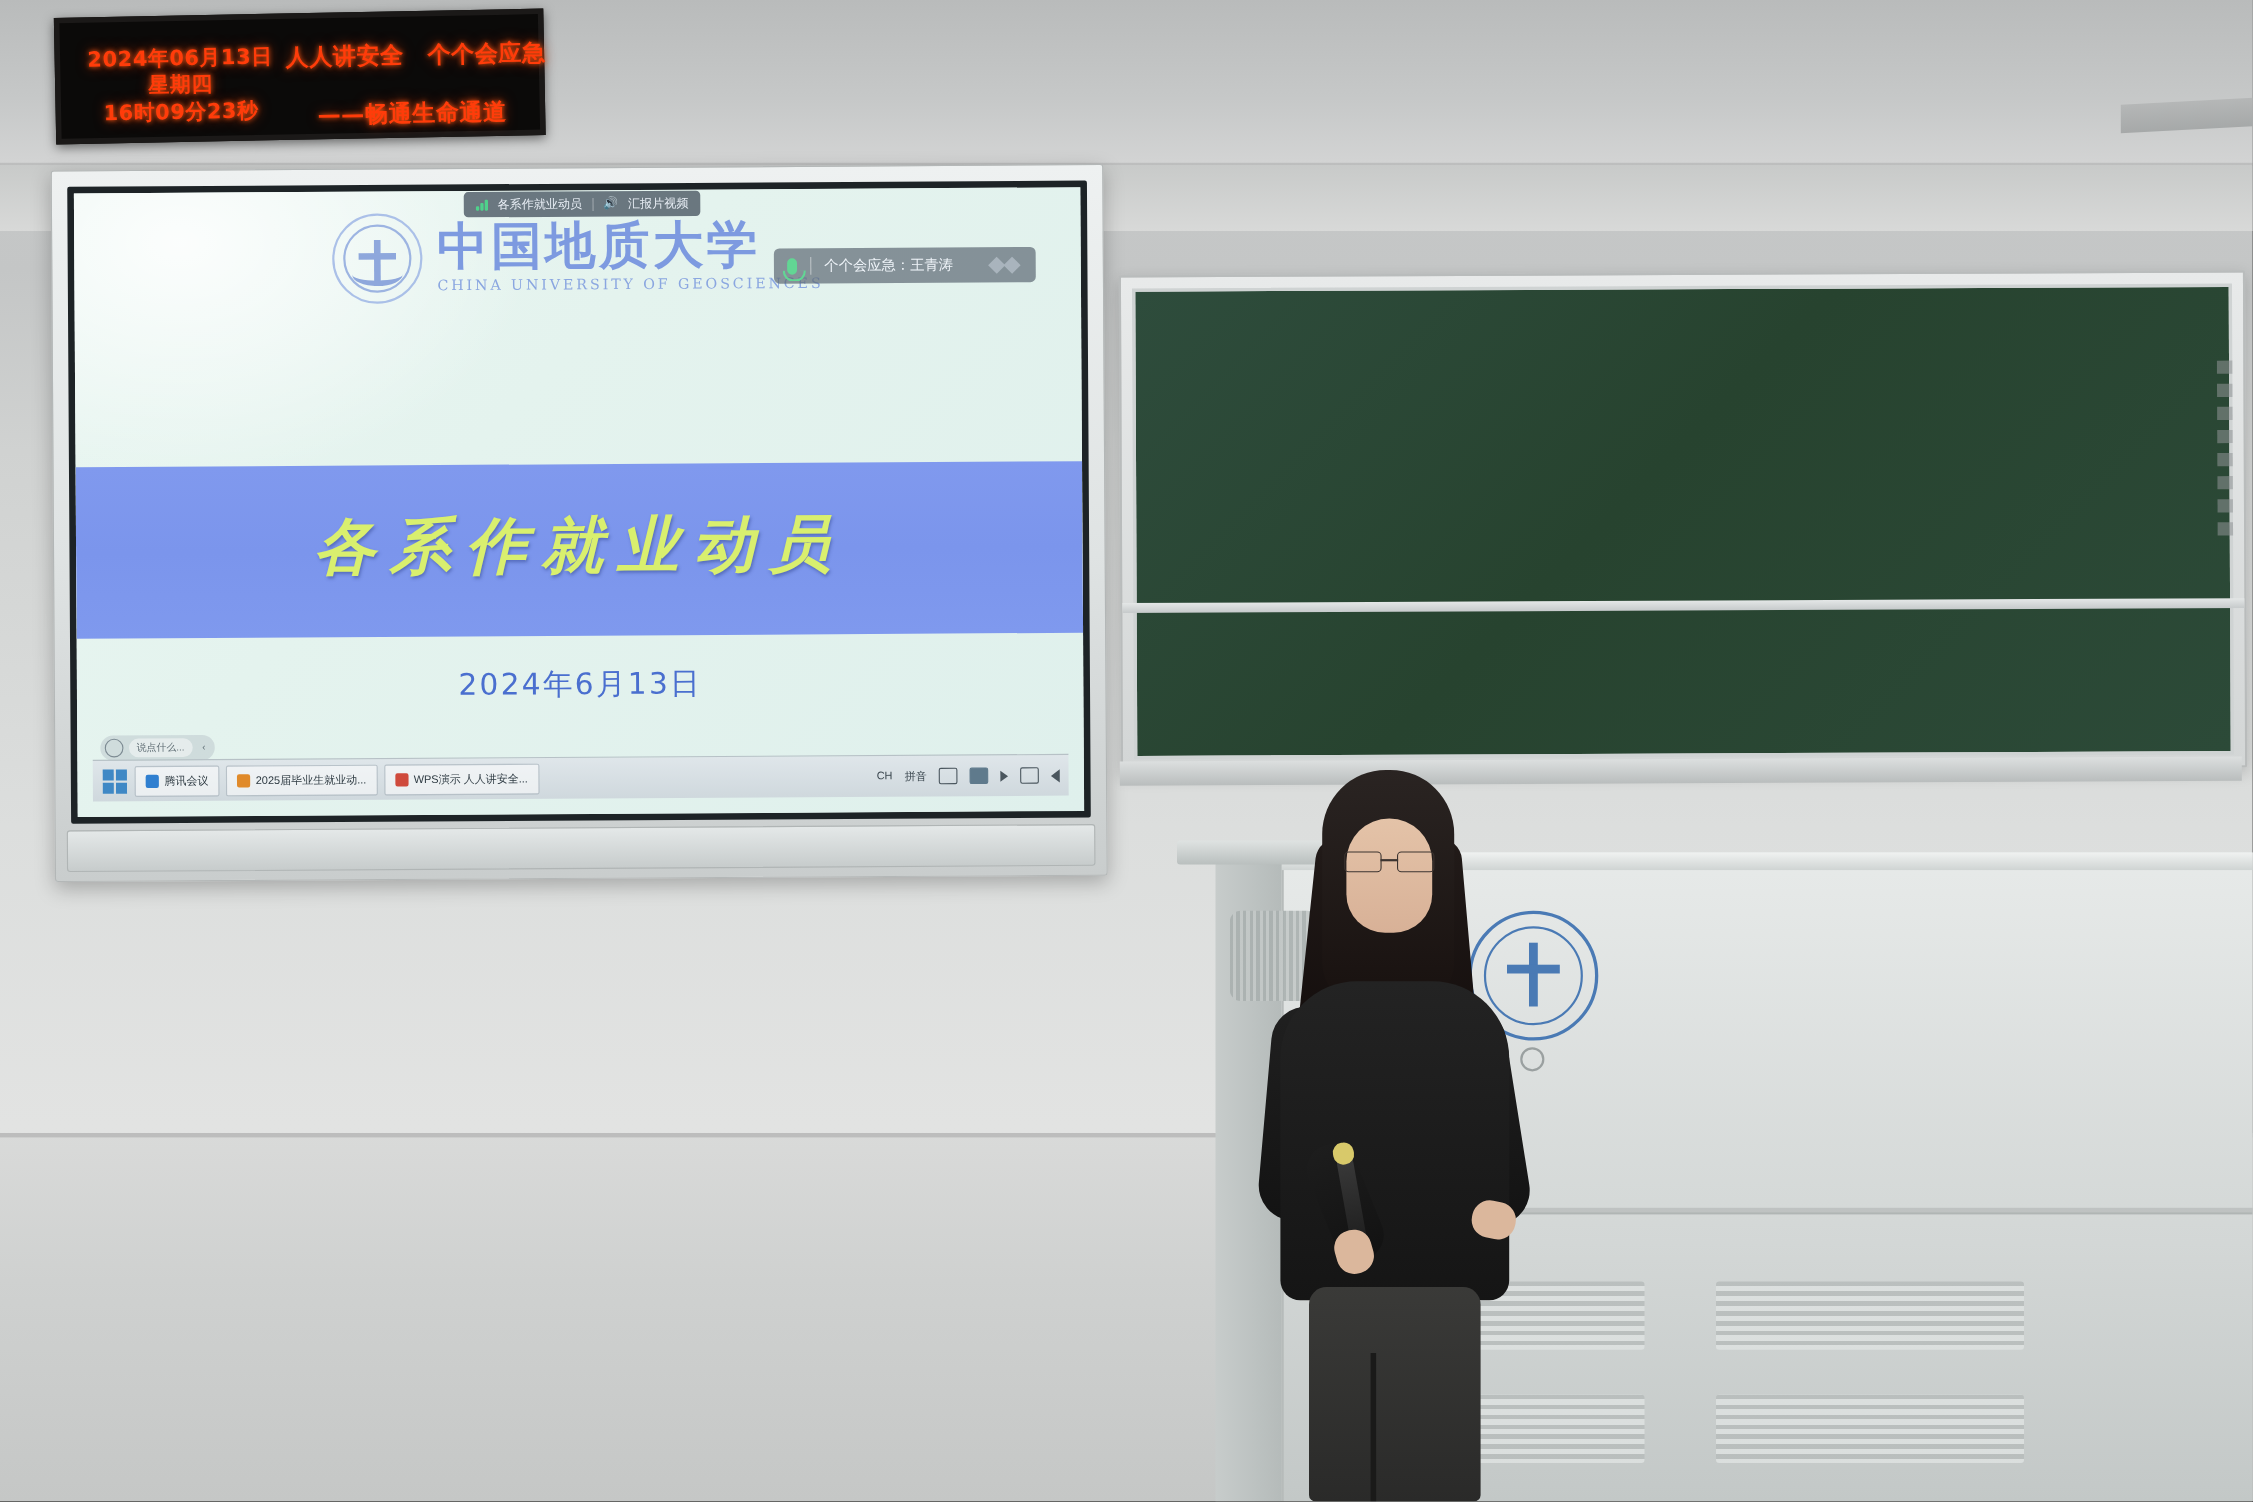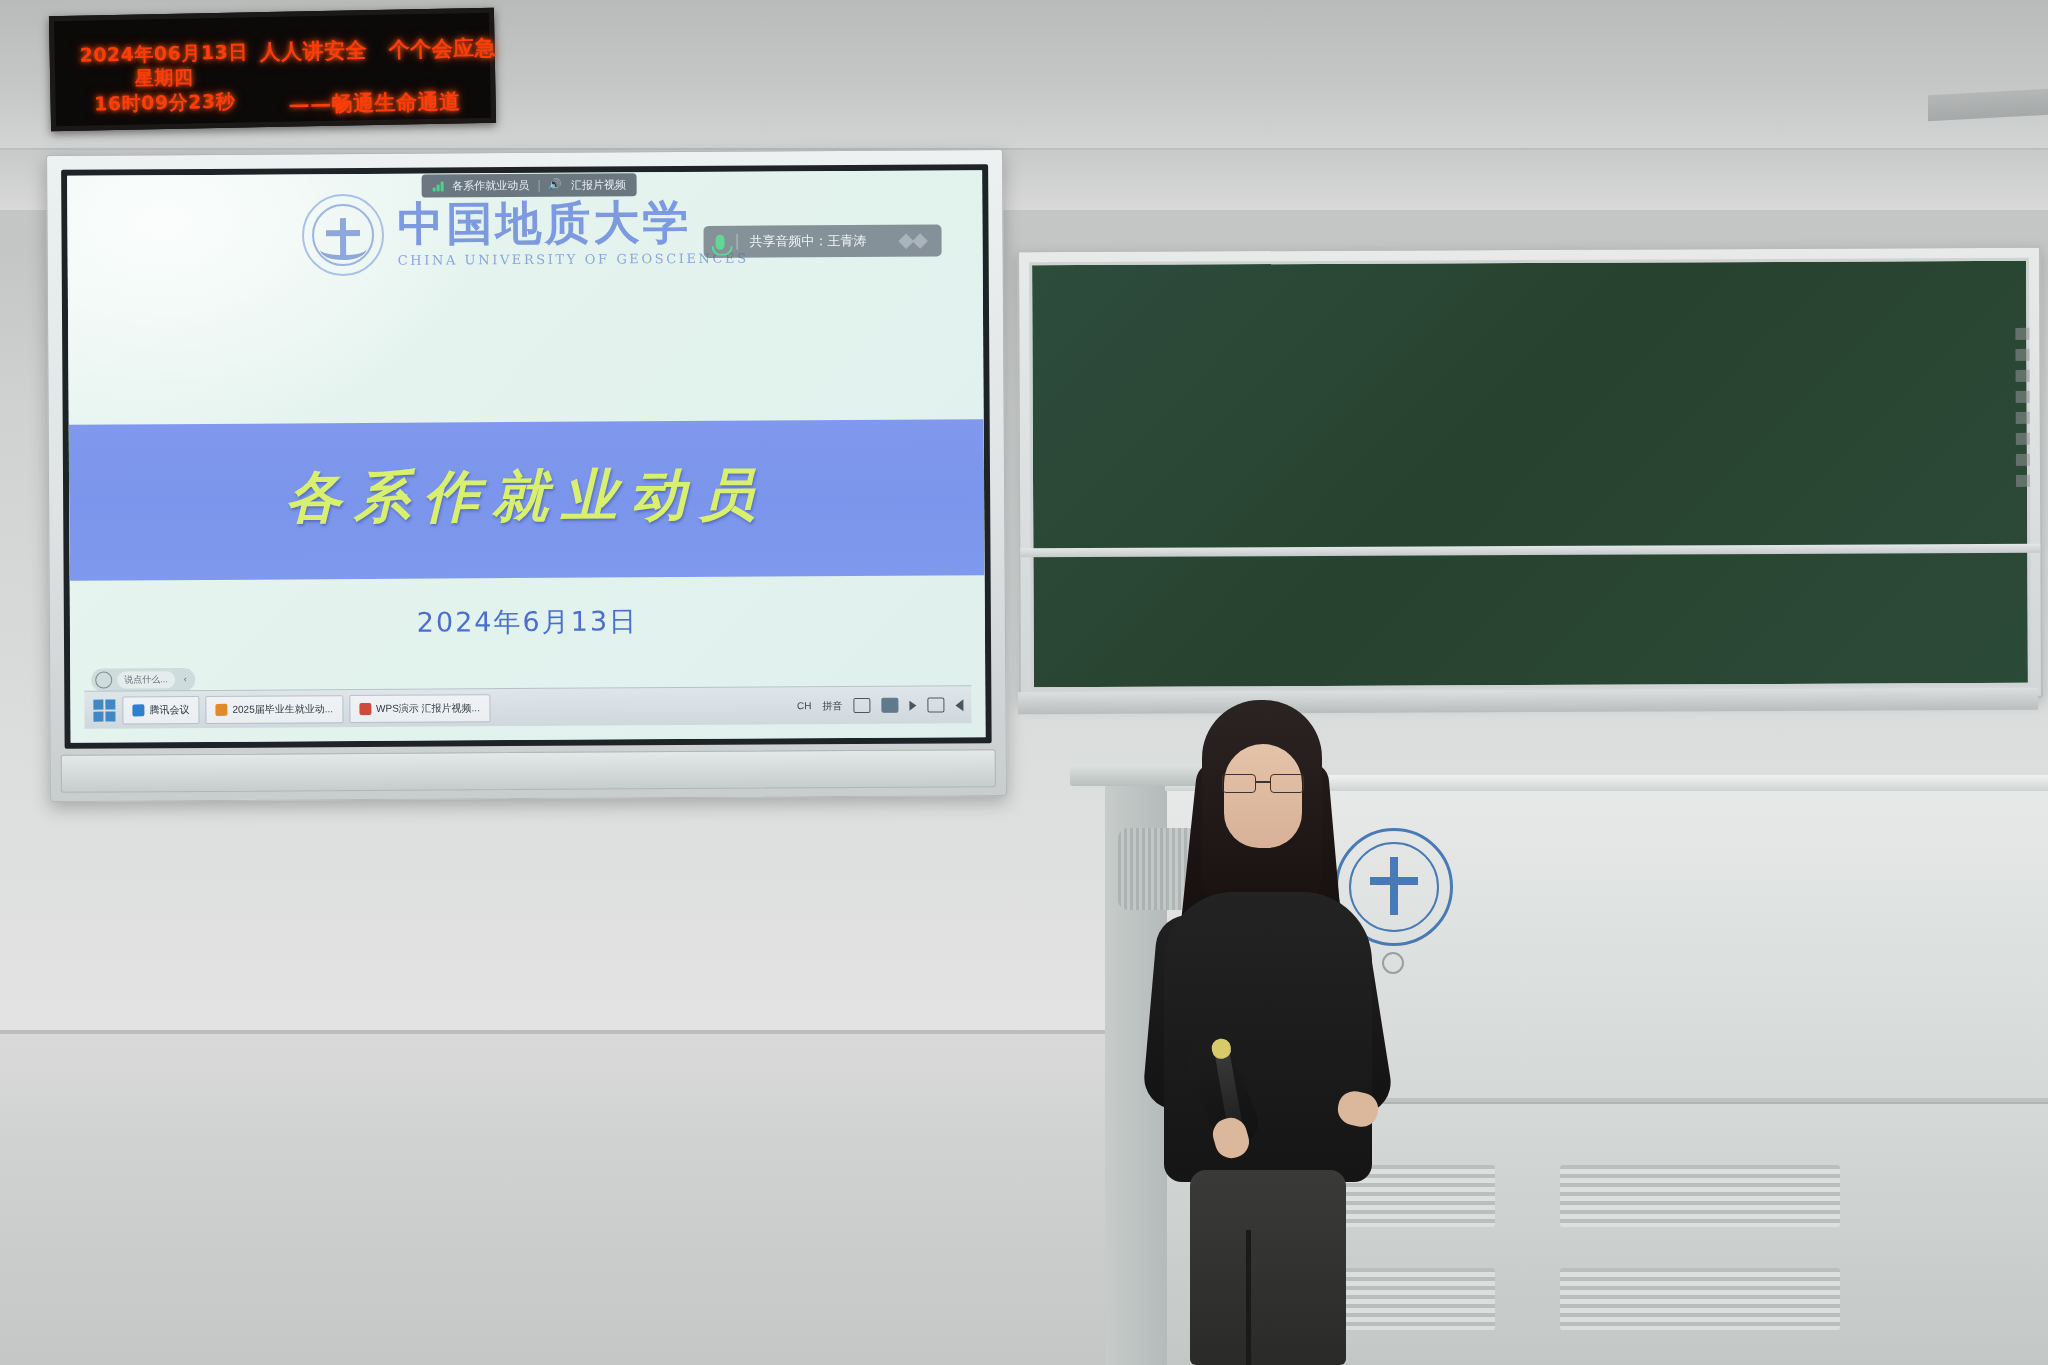--- a/index.html
+++ b/index.html
@@ -264,21 +264,21 @@
             </div>
             <div>
               <div class="uni-cn">中国地质大学</div>
               <div class="uni-en">CHINA UNIVERSITY OF GEOSCIENCES</div>
             </div>
           </div>
 
           <div class="speaker-pill">
             <span class="mic-ico"></span>
             <span class="spk-sep"></span>
-            <span>共享音频中：王青涛</span>
+            <span>个个会应急：王青涛</span>
             <span class="diamonds">
                 <span></span>
                 <span></span>
               </span>
           </div>
 
           <div class="band"></div>
           <div class="slide-title">各系作就业动员</div>
           <div class="slide-date">2024年6月13日</div>
 
@@ -298,21 +298,21 @@
             <span class="tb-item">
               <span class="tb-ico i-blue"></span>
               <span>腾讯会议</span>
             </span>
             <span class="tb-item">
               <span class="tb-ico i-orange"></span>
               <span>2025届毕业生就业动...</span>
             </span>
             <span class="tb-item">
               <span class="tb-ico i-red"></span>
-              <span>WPS演示 汇报片视频...</span>
+              <span>WPS演示 人人讲安全...</span>
             </span>
             <span class="tb-right">
               <span>CH</span>
               <span>拼音</span>
               <span class="tb-g"></span>
               <span class="tb-g filled"></span>
               <span class="tb-tri"></span>
               <span class="tb-g"></span>
               <span class="tb-spk"></span>
             </span>

